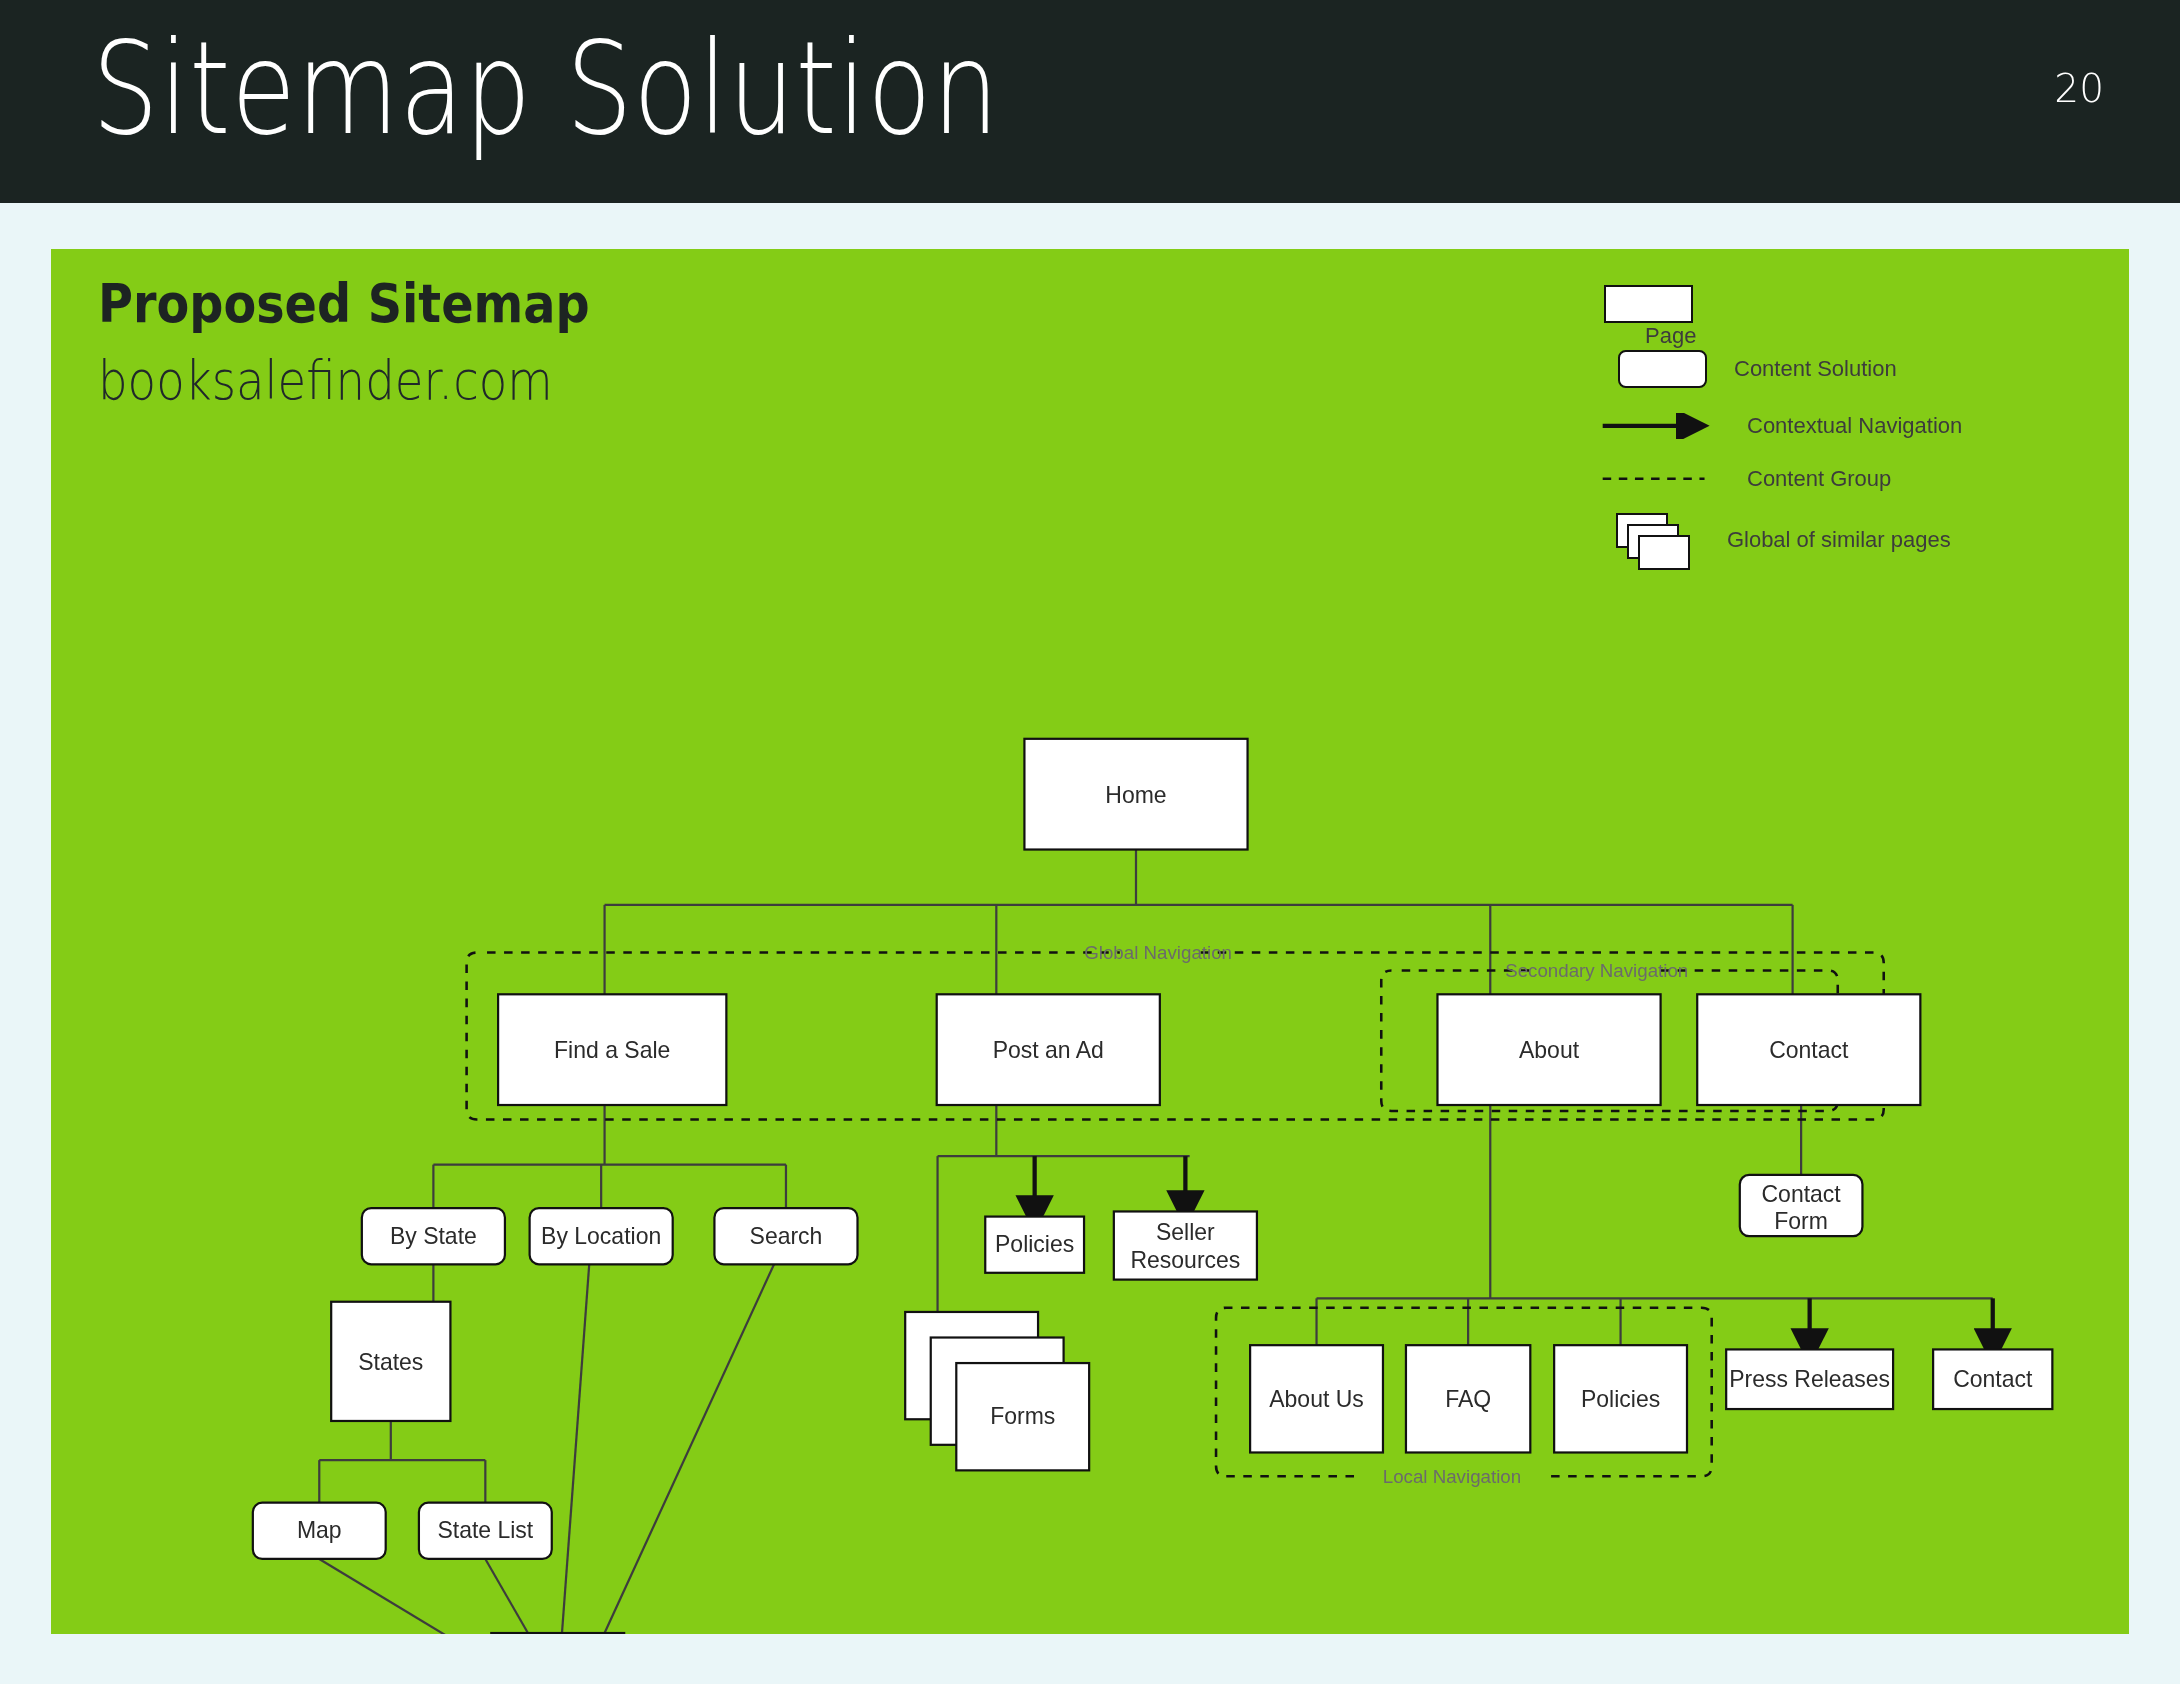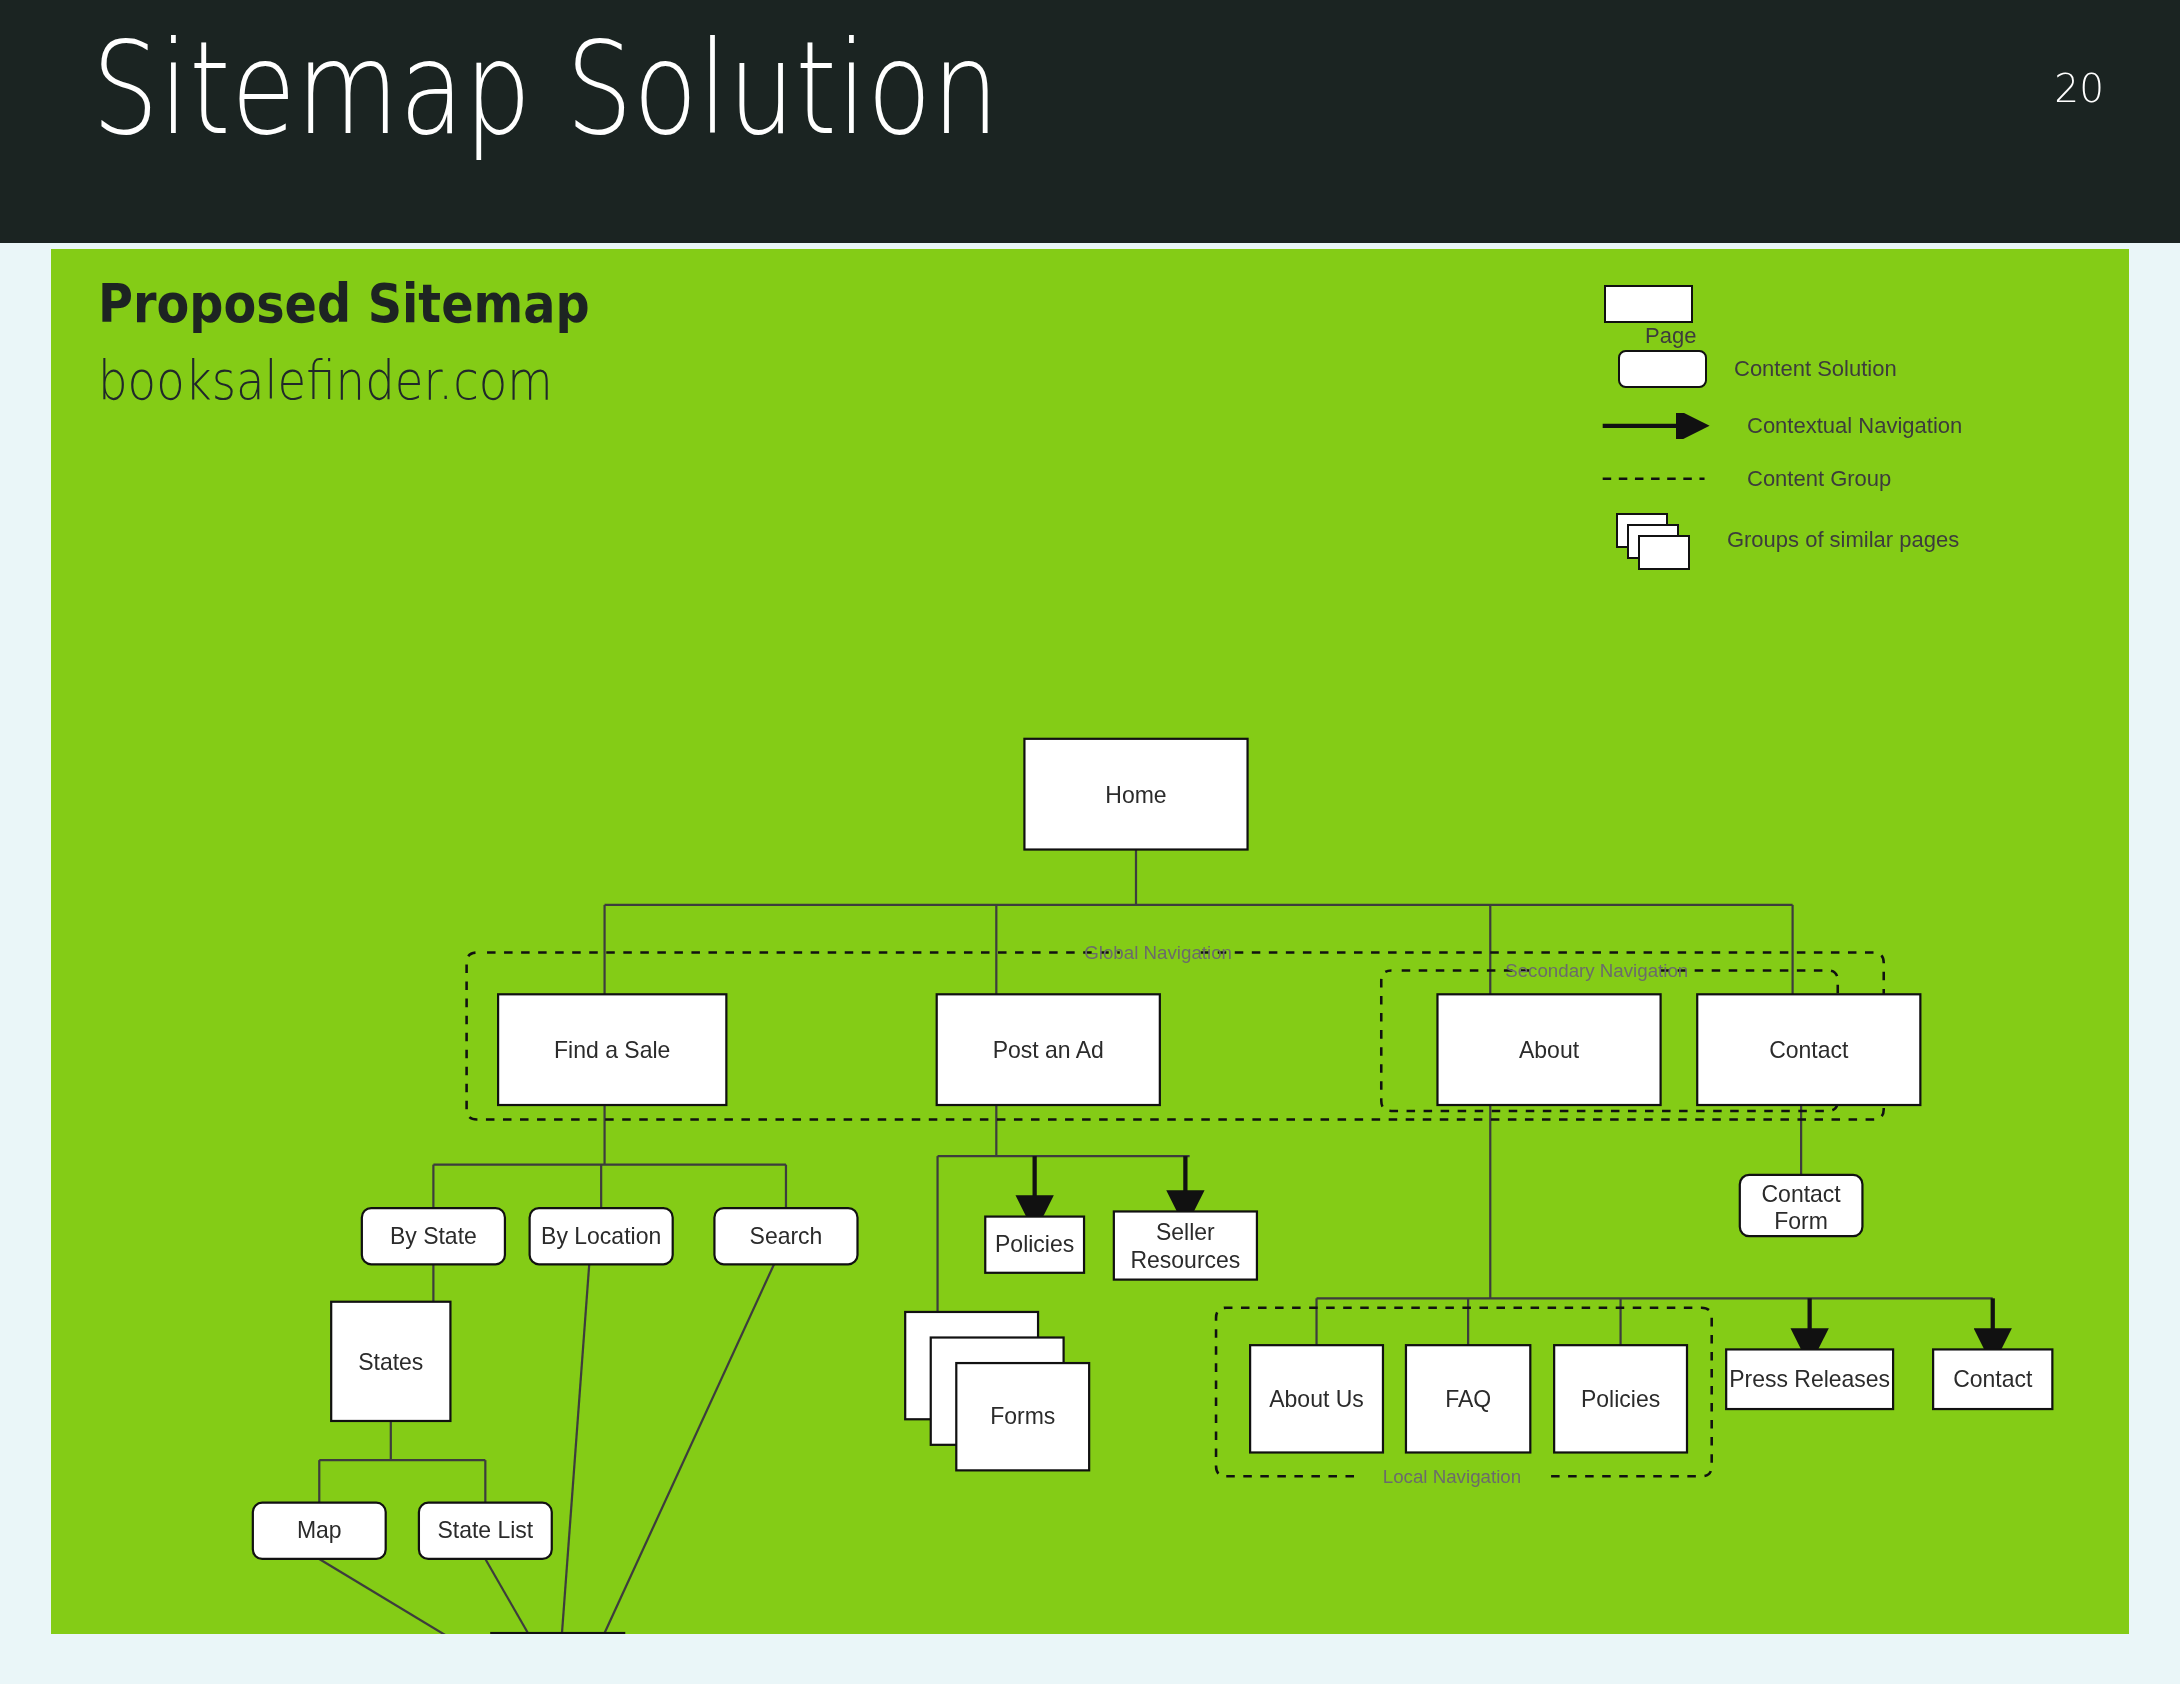--- a/index.html
+++ b/index.html
@@ -4,21 +4,21 @@
 <style>
   html,body{margin:0;padding:0;}
   body{
     width:2181px;height:1685px;
     background:#eaf6f8;
     font-family:"Liberation Sans", sans-serif;
     overflow:hidden;
   }
   
   .slide-header{
-    position:absolute;left:0;top:0;width:2181px;height:243px;
+    position:absolute;left:0;top:0;width:2181px;height:203px;
     background:#1b2422;
   }
   .slide-title{
     position:absolute;left:92px;top:8.5px;
     font-family:"DejaVu Sans", sans-serif;
     font-weight:300;
     font-size:128px;
     letter-spacing:0.9px;
     color:#ffffff;
     line-height:1.25;
@@ -132,21 +132,21 @@
       </svg>
       <div class="legend-label" style="margin-left:17px;">Content Group</div>
     </div>
 
     <div class="legend-row" style="left:15.3px;top:228px;">
       <div class="lg-stack">
           <i></i>
           <i></i>
           <i></i>
         </div>
-      <div class="legend-label" style="margin-left:25.6px;">Groups of similar pages</div>
+      <div class="legend-label" style="margin-left:25.6px;">Global of similar pages</div>
     </div>
   </div>
 
   <svg class="diagram" viewBox="0 0 2440 1626">
     <defs>
       <marker id="arw" markerWidth="9" markerHeight="9" refX="5" refY="4.5" orient="auto">
         <path d="M0,0 L9,4.5 L0,9 z" fill="#111"></path>
       </marker>
     </defs>
 

